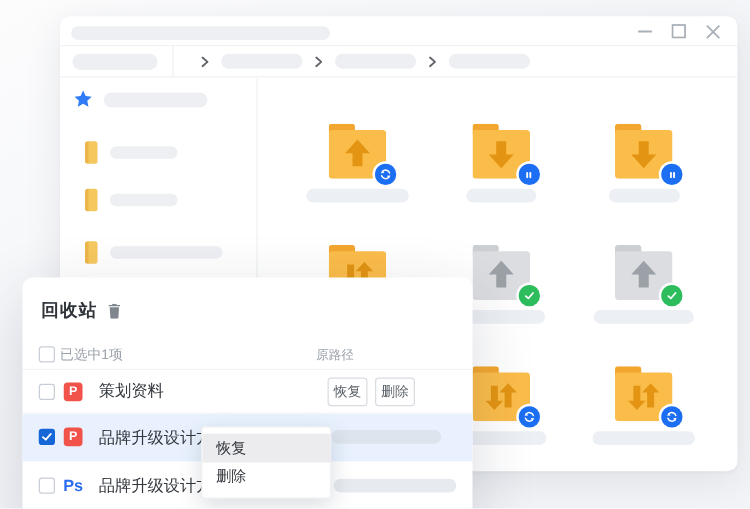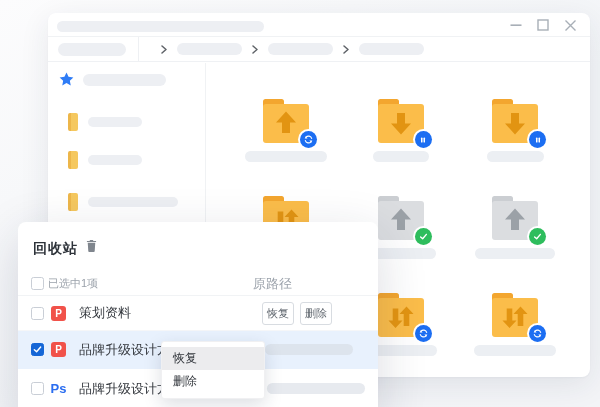--- a/index.html
+++ b/index.html
@@ -35,26 +35,26 @@
   #content { position:absolute; left:158px; top:0; right:0; bottom:0; }
   .grid-item { position:absolute; width:46px; cursor:pointer; }
   .folder-wrap { position:relative; width:46px; height:44px; }
   .badge { position:absolute; right:-8px; bottom:-5px; width:17px; height:17px; border-radius:50%;
     box-shadow:0 0 0 2px #fff; display:flex; align-items:center; justify-content:center; }
   .grid-pill { position:absolute; height:11px; background:#eceff3; border-radius:6px; }
 
   
   #recycle-panel { position:absolute; left:18px; top:222px; width:360px; height:200px;
     background:#fff; border-radius:8px; box-shadow:0 14px 50px rgba(30,40,70,.16); z-index:5; }
-  .panel-title-row { position:absolute; left:15px; top:18px; display:flex; gap:8px; }
+  .panel-title-row { position:absolute; left:15px; top:18px; display:flex; align-items:center; gap:8px; }
   .panel-title { font-size:14px; font-weight:bold; color:#2e333a; letter-spacing:1px; }
   .list-header { position:absolute; left:0; top:50px; width:100%; height:24px; display:flex; align-items:center;
     padding-left:13px; border-bottom:1px solid #f1f3f5; }
   .hdr-sel-text { font-size:11px; color:#9aa1aa; margin-left:4px; }
-  .hdr-path { position:absolute; left:235px; font-size:13px; color:#9aa1aa; }
+  .hdr-path { position:absolute; left:235px; font-size:10px; color:#9aa1aa; }
   #rows { position:absolute; left:0; top:74px; width:100%; }
   .file-row { position:relative; width:100%; display:flex; align-items:center; padding-left:13px;
     border-bottom:1px solid #f5f6f8; cursor:pointer; }
   .file-row.selected { background:#e8f1fd; border-bottom-color:#e8f1fd; }
   .checkbox { width:13px; height:13px; border:1px solid #c9ced6; border-radius:2.5px; background:#fff;
     flex:none; display:flex; align-items:center; justify-content:center; cursor:pointer; }
   .checkbox.checked { background:#1566d6; border-color:#1566d6; }
   .file-ic { flex:none; margin-left:7px; width:15px; display:flex; justify-content:center; }
   .ppt-badge { width:15px; height:15px; border-radius:3px; background:#f1524a; color:#fff;
     font-size:10px; font-weight:bold; display:flex; align-items:center; justify-content:center; }

